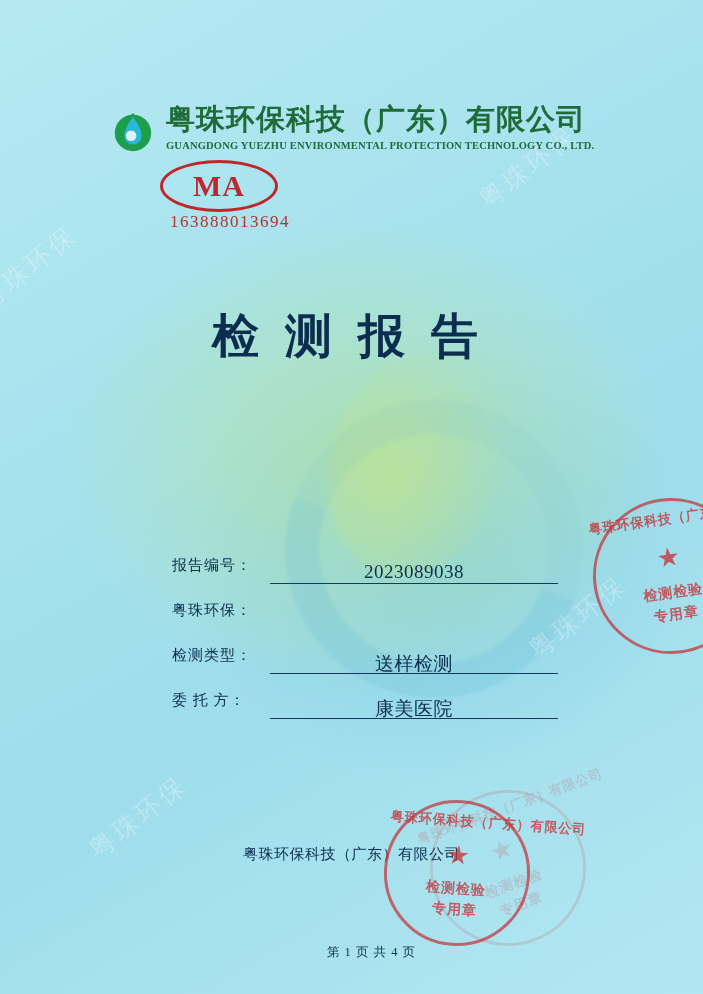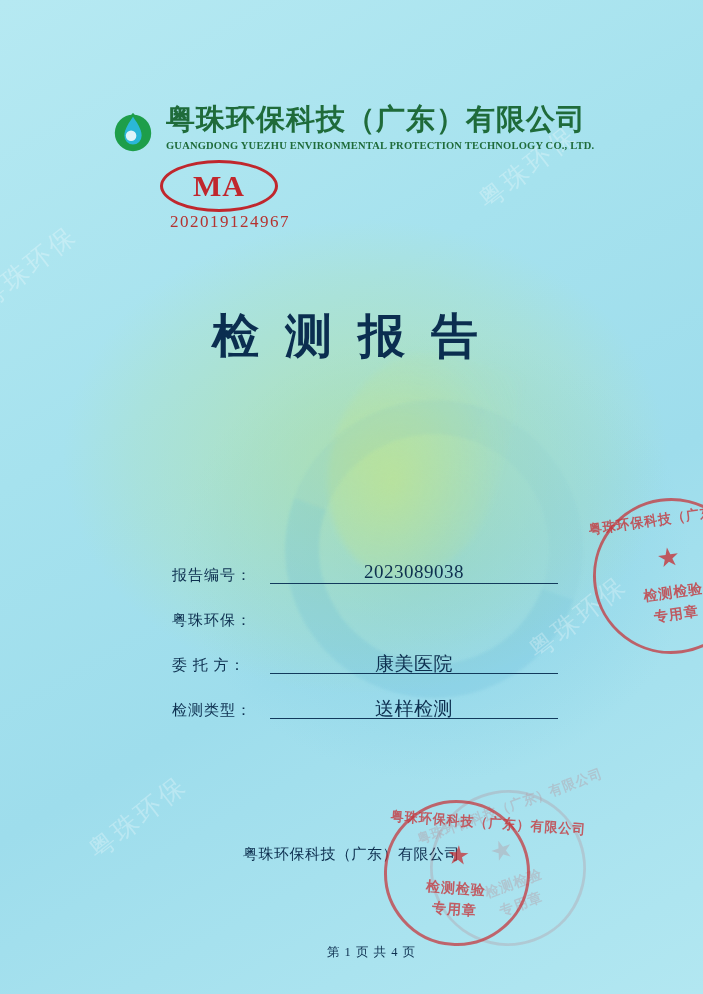--- a/index.html
+++ b/index.html
@@ -152,21 +152,21 @@
     top: 556px;
     width: 390px;
   }
   .field-row {
     position: relative;
     height: 45px;
   }
   .field-label {
     position: absolute;
     left: 0;
-    top: 10px;
+    top: 0;
     font-size: 15px;
     color: #0d2f4f;
     letter-spacing: 1px;
     white-space: nowrap;
     text-align: right;
   }
   .field-value {
     position: absolute;
     left: 98px;
     top: 5px;
@@ -294,40 +294,40 @@
       <circle cx="22" cy="29" r="5.5" fill="#ffffff" opacity="0.85"></circle>
     </svg>
     <div class="company-cn">粤珠环保科技（广东）有限公司</div>
     <div class="company-en">GUANGDONG YUEZHU ENVIRONMENTAL PROTECTION TECHNOLOGY CO., LTD.</div>
   </div>
 
   <div class="cma-wrap">
     <div class="cma-oval">
       <span class="cma-text">MA</span>
     </div>
-    <div class="cma-number">202019124967</div>
+    <div class="cma-number">163888013694</div>
   </div>
 
   <div class="doc-title">检测报告</div>
 
   <div class="fields">
     <div class="field-row">
       <span class="field-label">报告编号：</span>
       <span class="field-value">2023089038</span>
     </div>
     <div class="field-row">
       <span class="field-label">粤珠环保：</span>
     </div>
     <div class="field-row">
+      <span class="field-label">检测类型：</span>
+      <span class="field-value">送样检测</span>
+    </div>
+    <div class="field-row">
       <span class="field-label">委 托 方：</span>
       <span class="field-value">康美医院</span>
-    </div>
-    <div class="field-row">
-      <span class="field-label">检测类型：</span>
-      <span class="field-value">送样检测</span>
     </div>
   </div>
 
   <div class="footer-company">粤珠环保科技（广东）有限公司</div>
   <div class="page-num">第 1 页 共 4 页</div>
 
   <div class="seal" id="seal-right">
     <div class="seal-arc">粤珠环保科技（广东）有限公司</div>
     <div class="seal-star">★</div>
     <div class="seal-l1">检测检验</div>

